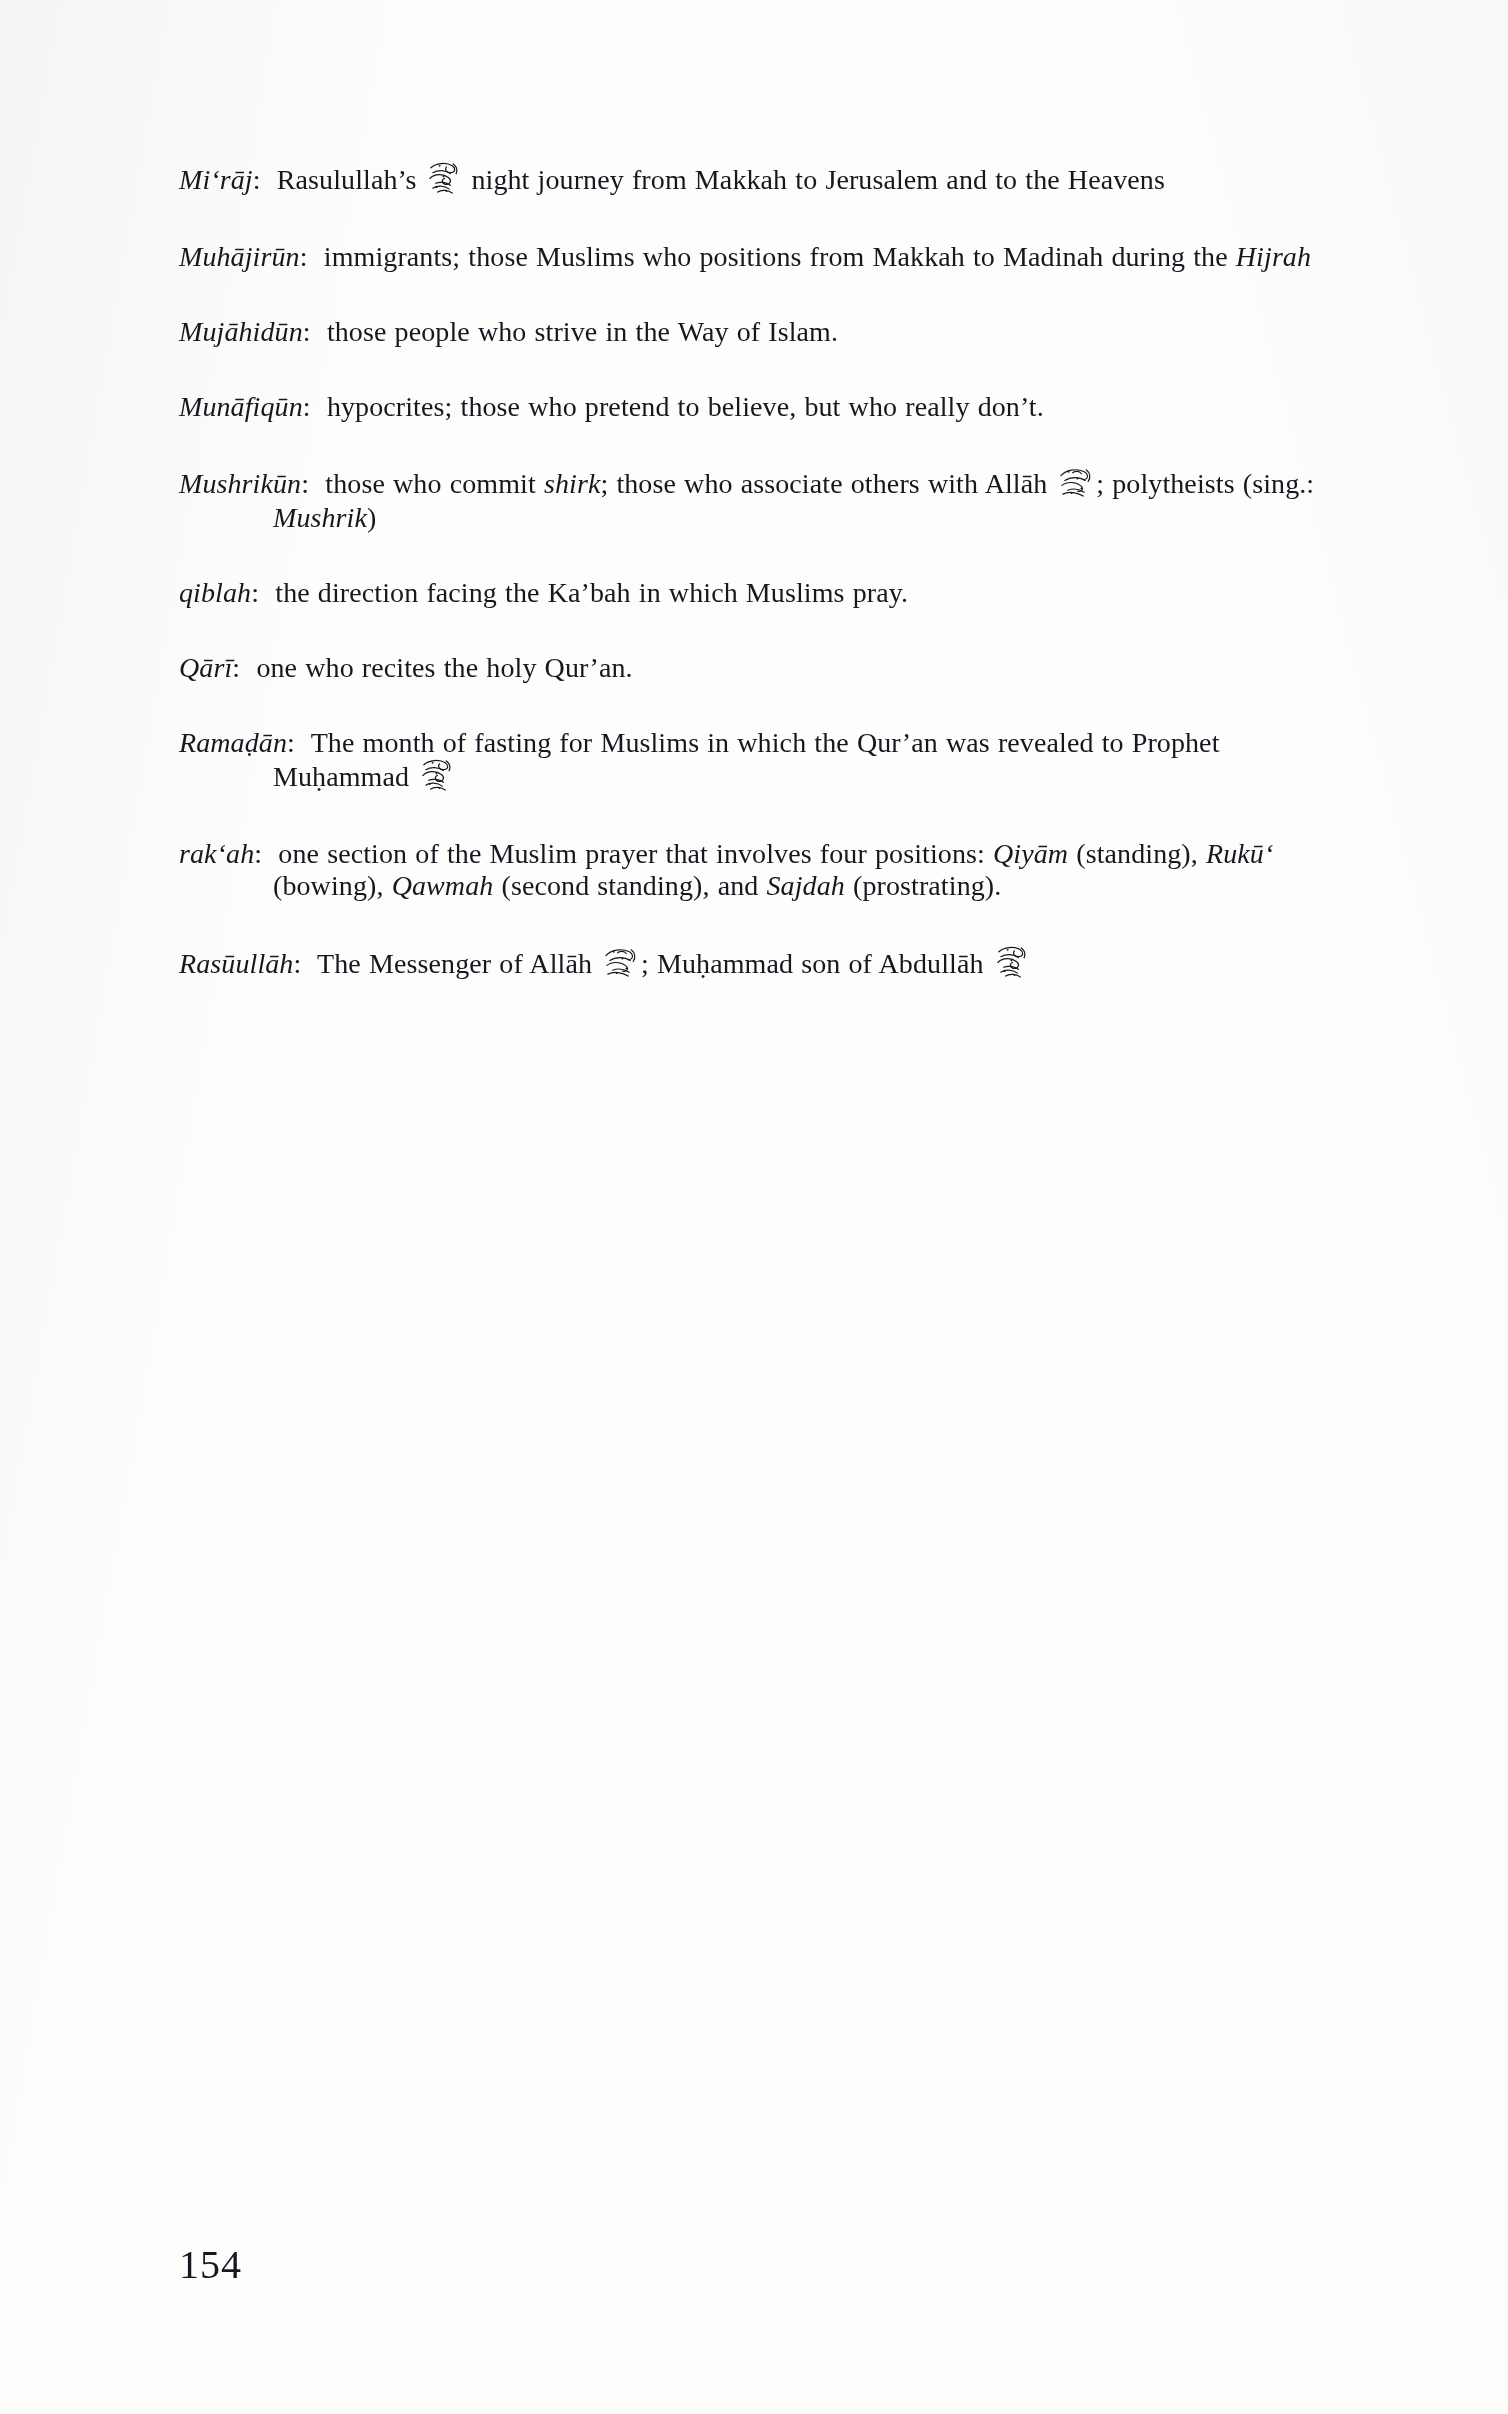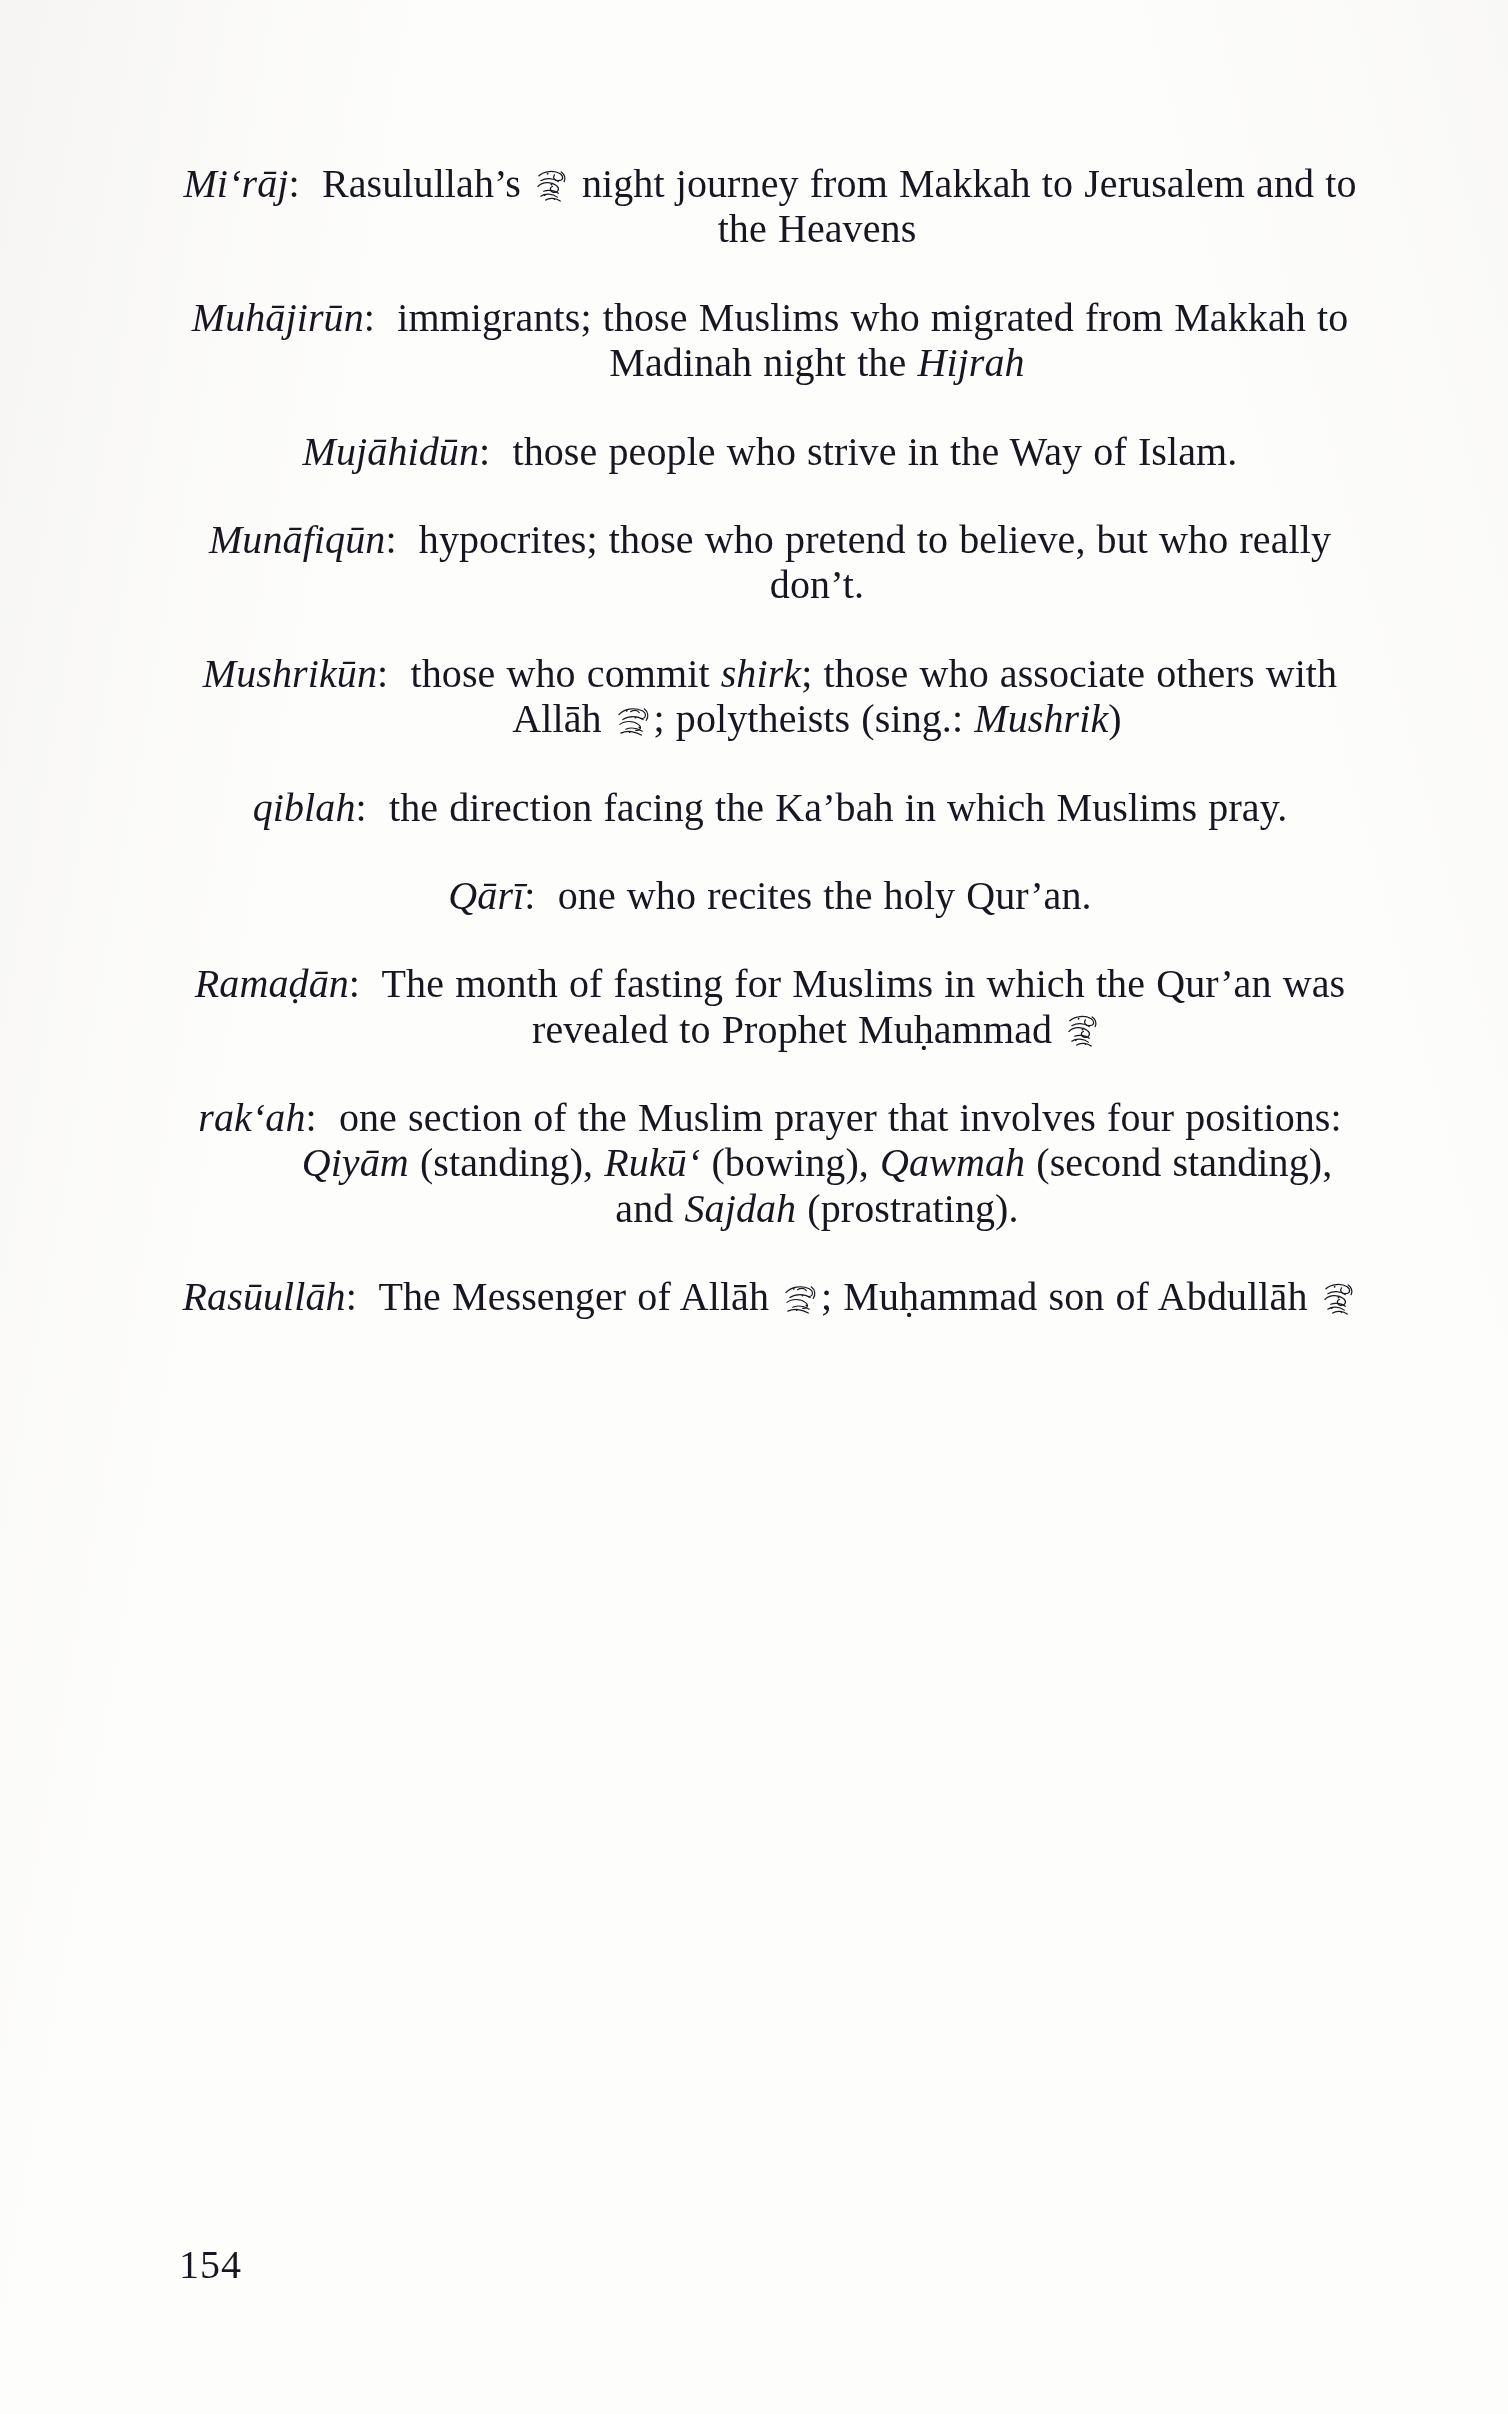--- a/index.html
+++ b/index.html
@@ -34,27 +34,26 @@
 
   .glossary {
     position: absolute;
     left: 179px;
     top: 161px;
     width: 1182px;
   }
 
   .entry {
     margin: 0 0 43px 0;
-    font-size: 40px;
+    font-size: 28px;
     line-height: 1.135;
     text-indent: -94px;
     padding-left: 94px;
     letter-spacing: 0.1px;
     word-spacing: 1px;
-    text-align: center;
   }
   .entry:last-of-type { margin-bottom: 4px; }
 
   .hw {
     font-style: italic;
   }
 
   .it { font-style: italic; }
 
   
@@ -95,21 +94,21 @@
             <path d="M11 34 C15 31, 22 32, 26 35"></path>
             <path d="M27 5 C30 7, 32 11, 30 15"></path>
           </g>
           <g fill="#1a1620">
             <circle cx="13" cy="7" r="1"></circle>
             <circle cx="17" cy="18" r="1"></circle>
             <circle cx="10" cy="29" r=".9"></circle>
             <circle cx="20" cy="33" r=".9"></circle>
           </g>
         </svg></span><span> night journey from Makkah to Jerusalem and to the Heavens</span></p>
-    <p class="entry"><span class="hw">Muhājirūn</span><span>:</span>&nbsp; <span>immigrants; those Muslims who migrated from Makkah to Madinah night the </span><span class="it">Hijrah</span></p>
+    <p class="entry"><span class="hw">Muhājirūn</span><span>:</span>&nbsp; <span>immigrants; those Muslims who positions from Makkah to Madinah during the </span><span class="it">Hijrah</span></p>
     <p class="entry"><span class="hw">Mujāhidūn</span><span>:</span>&nbsp; <span>those people who strive in the Way of Islam.</span></p>
     <p class="entry"><span class="hw">Munāfiqūn</span><span>:</span>&nbsp; <span>hypocrites; those who pretend to believe, but who really don’t.</span></p>
     <p class="entry"><span class="hw">Mushrikūn</span><span>:</span>&nbsp; <span>those who commit </span><span class="it">shirk</span><span>; those who associate others  with Allāh </span><span class="hon hon-jj"><svg viewBox="0 0 36 38" xmlns="http://www.w3.org/2000/svg">
           <g fill="none" stroke="#1a1620" stroke-width="1.2" stroke-linecap="round">
             <path d="M3 13 C8 7, 19 5, 27 9 C32 12, 31 17, 26 17"></path>
             <path d="M7 18 C13 14, 22 14, 28 18"></path>
             <path d="M4 23 C9 19, 18 19, 23 23 C27 26, 25 30, 20 29"></path>
             <path d="M10 28 C15 26, 22 27, 27 30"></path>
             <path d="M5 32 C11 29, 20 30, 26 34"></path>
             <path d="M29 7 C33 10, 34 15, 31 19"></path>

